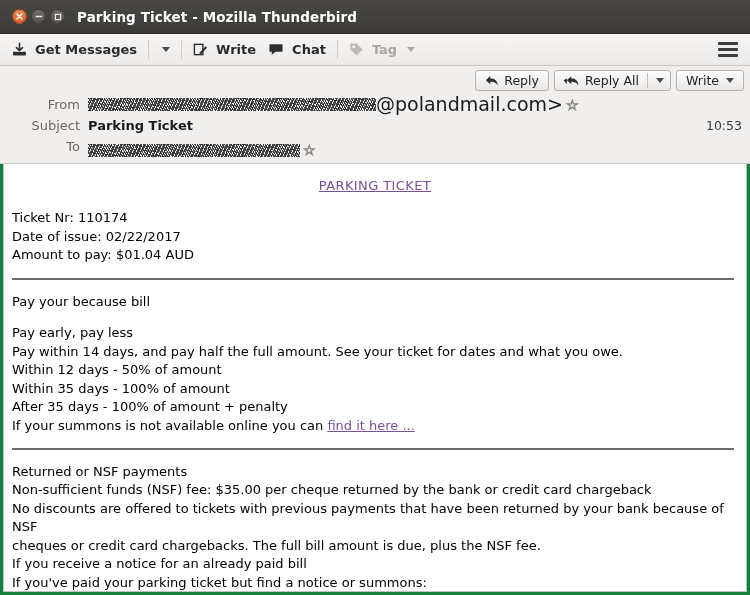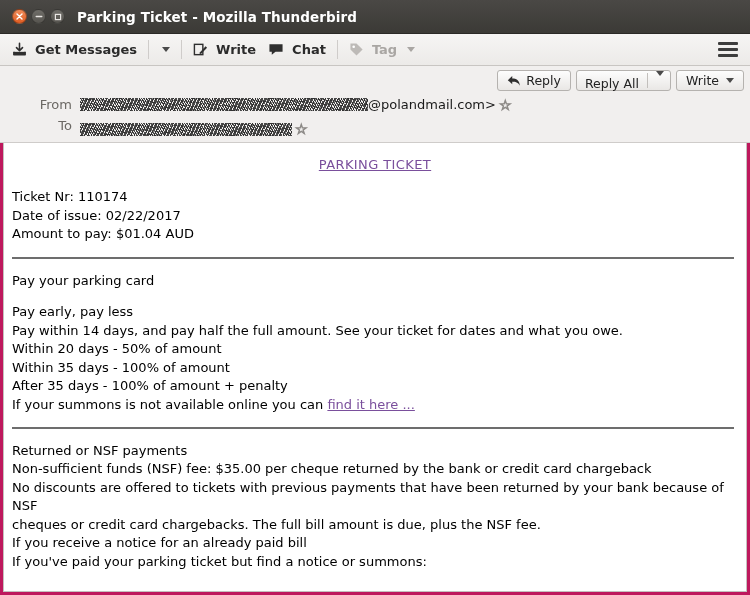--- a/index.html
+++ b/index.html
@@ -11,21 +11,21 @@
     width: 750px;
     height: 595px;
     font-family: "DejaVu Sans", "Liberation Sans", sans-serif;
     overflow: hidden;
   }
 
   .window {
     width: 750px;
     height: 595px;
     box-sizing: border-box;
-    background: #be185d;
+    background: #15803d;
     display: flex;
     flex-direction: column;
     position: relative;
   }
 
   
   .titlebar {
     height: 33px;
     background: linear-gradient(to bottom, #4a4845 0%, #3b3a36 100%);
     display: flex;
@@ -121,21 +121,21 @@
     height: 3px;
     background: #3d3d3d;
     border-radius: 1px;
   }
 
   
   .msg-header {
     background: #f1efee;
     border-bottom: 1px solid #cfcccA;
     flex: none;
-    padding: 0 0 6px 4px;
+    padding: 0 0 6px 12px;
     position: relative;
   }
   .hdr-btnrow {
     display: flex;
     justify-content: flex-end;
     align-items: center;
     gap: 5px;
     padding: 4px 6px 2px 0;
   }
   .hbtn {
@@ -162,21 +162,20 @@
     box-sizing: border-box;
   }
   .hbtn-group .part {
     display: flex;
     align-items: center;
     gap: 5px;
     font-size: 12.5px;
     color: #232323;
     padding: 0 8px;
     white-space: nowrap;
-    flex-direction: column;
   }
   .hbtn-group .divider {
     width: 1px;
     background: #c2bfbc;
     margin: 2px 0;
   }
   .hbtn-group .part.arrow { padding: 0 6px; }
 
   .hdr-fields {
     padding: 1px 8px 0 8px;
@@ -215,21 +214,21 @@
     height: 13px;
     vertical-align: middle;
     background-color: #efedec;
     background-image:
       repeating-linear-gradient(115deg, rgba(40,40,40,.85) 0 1px, transparent 1px 3px),
       repeating-linear-gradient(62deg, rgba(20,20,20,.75) 0 1px, transparent 1px 2px),
       repeating-linear-gradient(6deg, rgba(60,60,60,.55) 0 1px, transparent 1px 4px);
   }
   .redacted.from { width: 288px; }
   .redacted.to   { width: 212px; }
-  .email-domain { font-size: 13px; color:#1a1a1a; }
+  .email-domain { font-size: 19px; color:#1a1a1a; }
   .star {
     display: inline-block;
     margin-left: 3px;
     color: #ffffff;
     font-size: 14px;
     line-height: 1;
     -webkit-text-stroke: 1px #8d8a87;
     text-shadow: 0 0 0 #8d8a87;
   }
 
@@ -388,20 +387,25 @@
 
       <div class="hdr-row">
         <div class="hdr-label">From</div>
         <div class="hdr-value">
           <span class="redacted from"></span>
             <span class="email-domain">@polandmail.com&gt;</span>
           <span class="star">☆</span>
         </div>
       </div>
 
+      <div class="hdr-row">
+        <div class="hdr-label">Subject</div>
+        <div class="hdr-value bold">Parking Ticket</div>
+        <div class="hdr-time">10:53</div>
+      </div>
 
       <div class="hdr-row">
         <div class="hdr-label">To</div>
         <div class="hdr-value">
           <span class="redacted to"></span>
           <span class="star">☆</span>
         </div>
       </div>
 
     </div>
@@ -415,25 +419,25 @@
 
     <div class="body-block">
       <div class="body-line">Ticket Nr: 110174</div>
       <div class="body-line">Date of issue: 02/22/2017</div>
       <div class="body-line">Amount to pay: $01.04 AUD</div>
     </div>
 
     <hr class="rule">
 
     <div class="body-block">
-      <div class="body-line">Pay your parking card</div>
+      <div class="body-line">Pay your because bill</div>
       <div class="body-gap"></div>
       <div class="body-line">Pay early, pay less</div>
       <div class="body-line">Pay within 14 days, and pay half the full amount. See your ticket for dates and what you owe.</div>
-      <div class="body-line">Within 20 days - 50% of amount</div>
+      <div class="body-line">Within 12 days - 50% of amount</div>
       <div class="body-line">Within 35 days - 100% of amount</div>
       <div class="body-line">After 35 days - 100% of amount + penalty</div>
       <div class="body-line"><span>If your summons is not available online you can </span><a class="inline-link" href="#">find it here ...</a></div>
     </div>
 
     <hr class="rule">
 
     <div class="body-block">
       <div class="body-line">Returned or NSF payments</div>
       <div class="body-line">Non-sufficient funds (NSF) fee: $35.00 per cheque returned by the bank or credit card chargeback</div>

